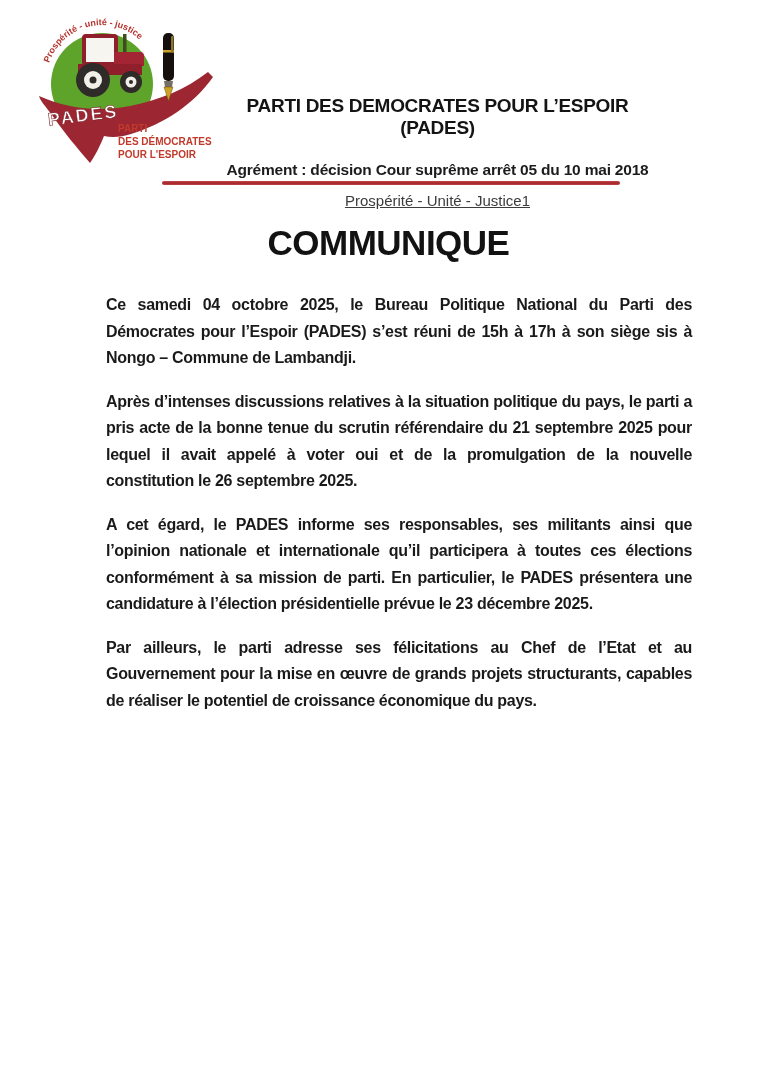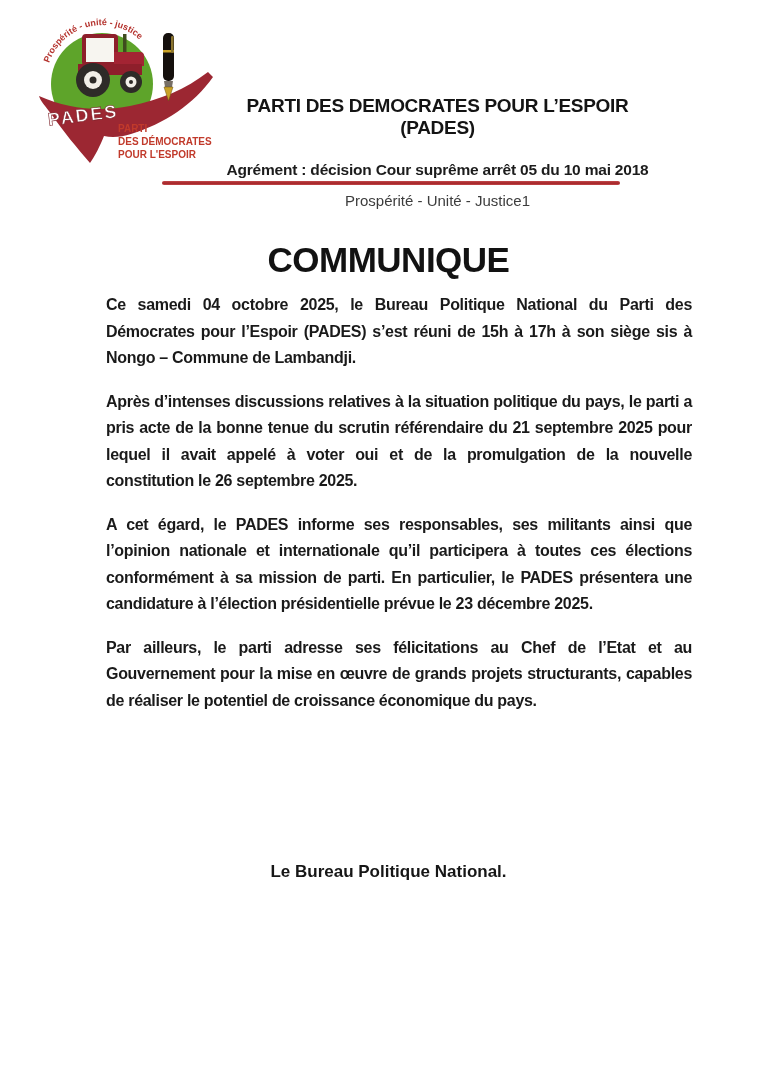--- a/index.html
+++ b/index.html
@@ -7,26 +7,26 @@
   .page {
     position:relative; width:777px; height:1080px; margin:0 auto;
     background:#ffffff; overflow:hidden;
     font-family:"Liberation Sans", sans-serif; color:#1a1a1a;
   }
   .logo-svg { position:absolute; left:34px; top:12px; width:188px; height:162px; }
 
   .header-text { position:absolute; left:205px; top:86px; width:465px; text-align:center; }
   .header-title  { margin:9px; font-size:19px; font-weight:bold; letter-spacing:-0.3px; color:#141414; }
   .header-subtitle { margin:22px 0 0 0; font-size:15.5px; font-weight:bold; letter-spacing:-0.2px; color:#1c1c1c; }
-  .header-motto { margin:13px 0 0 0; font-size:15px; font-weight:normal; color:#3c3c3c; }
+  .header-motto { margin:13px 0 0 0; font-size:15px; font-weight:normal; color:#3c3c3c;text-decoration:underline; }
 
   .divider { position:absolute; left:162px; top:181px; width:458px; height:4px;
              background:linear-gradient(#c4494c, #a32427 55%, #c4494c); border-radius:2px; }
 
-  .doc-title { position:absolute; left:0; top:240px; width:777px; margin:0; text-align:center;
+  .doc-title { position:absolute; left:0; top:223px; width:777px; margin:0; text-align:center;
                font-size:35px; font-weight:bold; letter-spacing:-0.5px; color:#121212; }
 
   .body-text { position:absolute; left:90px; top:292px; width:602px; }
   .para { margin:0 0 17px 16px; font-size:16px; font-weight:bold; line-height:26.5px;
           letter-spacing:-0.3px; text-align:justify; color:#1a1a1a; }
 
   .signature { position:absolute; left:0; top:862px; width:777px; margin:0; text-align:center;
                font-size:17px; font-weight:bold; color:#161616; }
 </style>
 </head>
@@ -87,15 +87,14 @@
 
   <h2 class="doc-title">COMMUNIQUE</h2>
 
   <div class="body-text">
     <p class="para">Ce samedi 04 octobre 2025, le Bureau Politique National du Parti des Démocrates pour l’Espoir (PADES) s’est réuni de 15h à 17h à son siège sis à Nongo – Commune de Lambandji.</p>
     <p class="para">Après d’intenses discussions relatives à la situation politique du pays, le parti a pris acte de la bonne tenue du scrutin référendaire du 21 septembre 2025 pour lequel il avait appelé à voter oui et de la promulgation de la nouvelle constitution le 26 septembre 2025.</p>
     <p class="para">A cet égard, le PADES informe ses responsables, ses militants ainsi que l’opinion nationale et internationale qu’il participera à toutes ces élections conformément à sa mission de parti. En particulier, le PADES présentera une candidature à l’élection présidentielle prévue le 23 décembre 2025.</p>
     <p class="para">Par ailleurs, le parti adresse ses félicitations au Chef de l’Etat et au Gouvernement pour la mise en œuvre de grands projets structurants, capables de réaliser le potentiel de croissance économique du pays.</p>
   </div>
 
-  <p class="signature">Le Bureau Politique National.</p>
 
 </div>
 
 </body></html>

